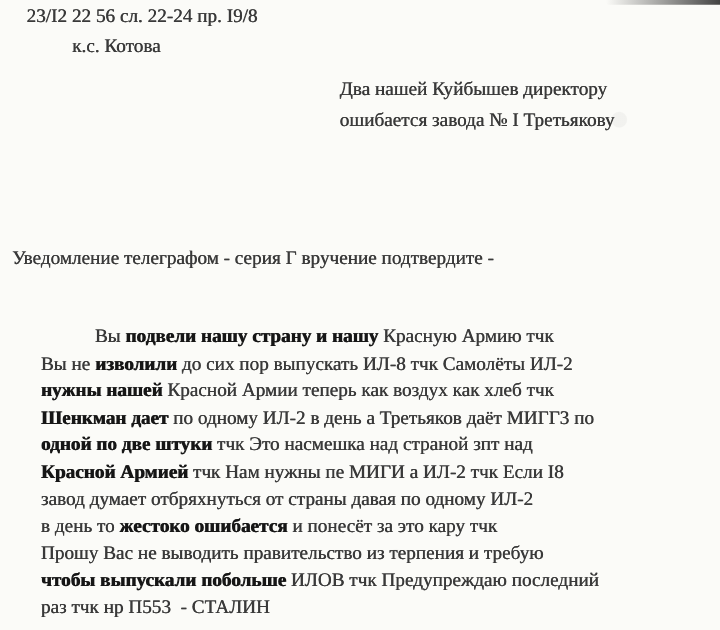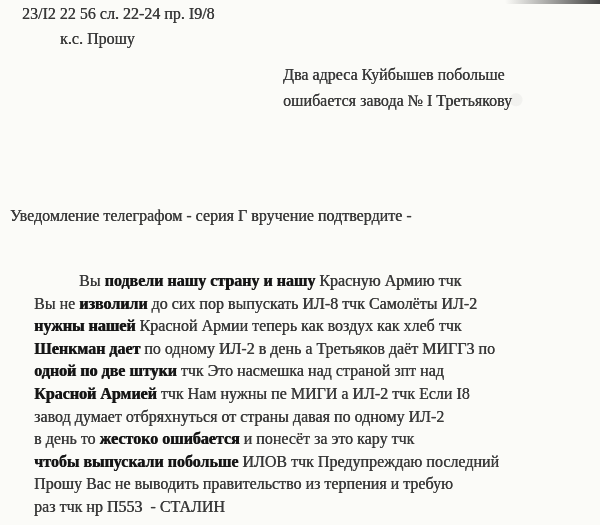--- a/index.html
+++ b/index.html
@@ -49,37 +49,37 @@
 </style>
 </head>
 <body>
 
 <div class="page">
 
   <div class="edge-artifact"></div>
 
   <div class="hdr1">23/I2 22 56 сл. 22-24 пр. I9/8</div>
 
-  <div class="hdr2">к.с. Прошу</div>
+  <div class="hdr2">к.с. Котова</div>
 
   <div class="address" id="address-block">
-      <div class="addr-line">Два адреса Куйбышев побольше</div>
+      <div class="addr-line">Два нашей Куйбышев директору</div>
       <div class="addr-line">ошибается завода № I Третьякову</div>
     </div>
 
 
   <div class="notice">Уведомление телеграфом - серия Г вручение подтвердите -</div>
 
   <div class="body-text" id="body-block">
       <div class="body-line indent"><span class="seg">Вы </span><span class="seg bold">подвели нашу страну и нашу</span><span class="seg"> Красную Армию тчк</span></div>
       <div class="body-line"><span class="seg">Вы не </span><span class="seg bold">изволили</span><span class="seg"> до сих пор выпускать ИЛ-8 тчк Самолёты ИЛ-2</span></div>
       <div class="body-line"><span class="seg bold">нужны нашей</span><span class="seg"> Красной Армии теперь как воздух как хлеб тчк</span></div>
       <div class="body-line"><span class="seg bold">Шенкман дает</span><span class="seg"> по одному ИЛ-2 в день а Третьяков даёт МИГГ3 по</span></div>
       <div class="body-line"><span class="seg bold">одной по две штуки</span><span class="seg"> тчк Это насмешка над страной зпт над</span></div>
       <div class="body-line"><span class="seg bold">Красной Армией</span><span class="seg"> тчк Нам нужны пе МИГИ а ИЛ-2 тчк Если I8</span></div>
       <div class="body-line"><span class="seg">завод думает отбряхнуться от страны давая по одному ИЛ-2</span></div>
       <div class="body-line"><span class="seg">в день то </span><span class="seg bold">жестоко ошибается</span><span class="seg"> и понесёт за это кару тчк</span></div>
+      <div class="body-line"><span class="seg">Прошу Вас не выводить правительство из терпения и требую</span></div>
       <div class="body-line"><span class="seg bold">чтобы выпускали побольше</span><span class="seg"> ИЛОВ тчк Предупреждаю последний</span></div>
-      <div class="body-line"><span class="seg">Прошу Вас не выводить правительство из терпения и требую</span></div>
       <div class="body-line"><span class="seg">раз тчк нр П553  - СТАЛИН</span></div>
     </div>
 
 </div>
 
 </body></html>

